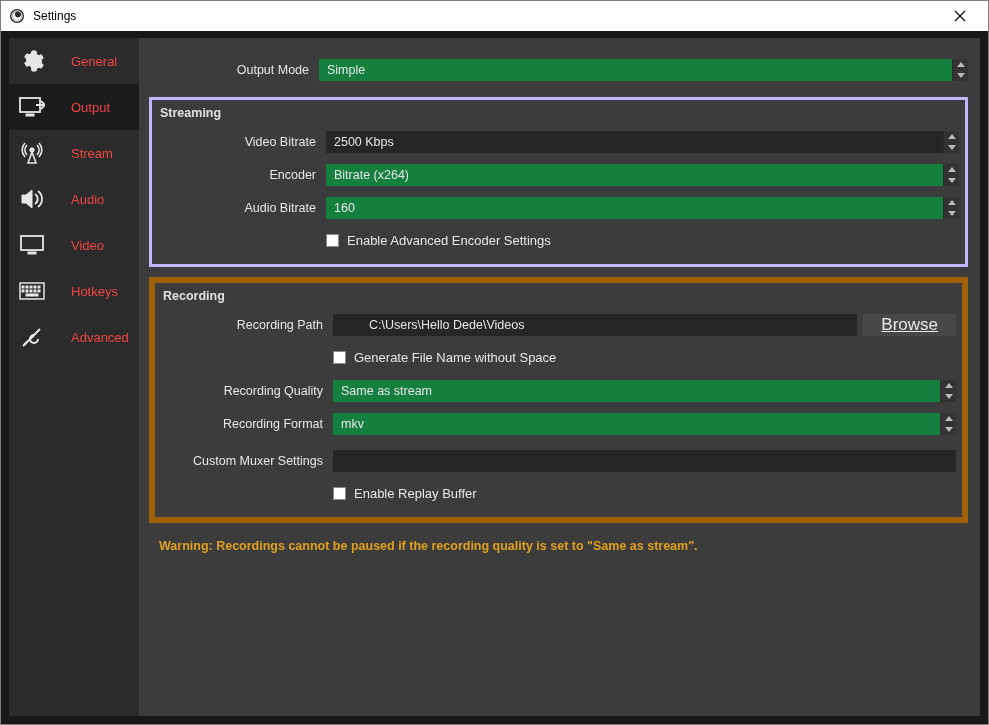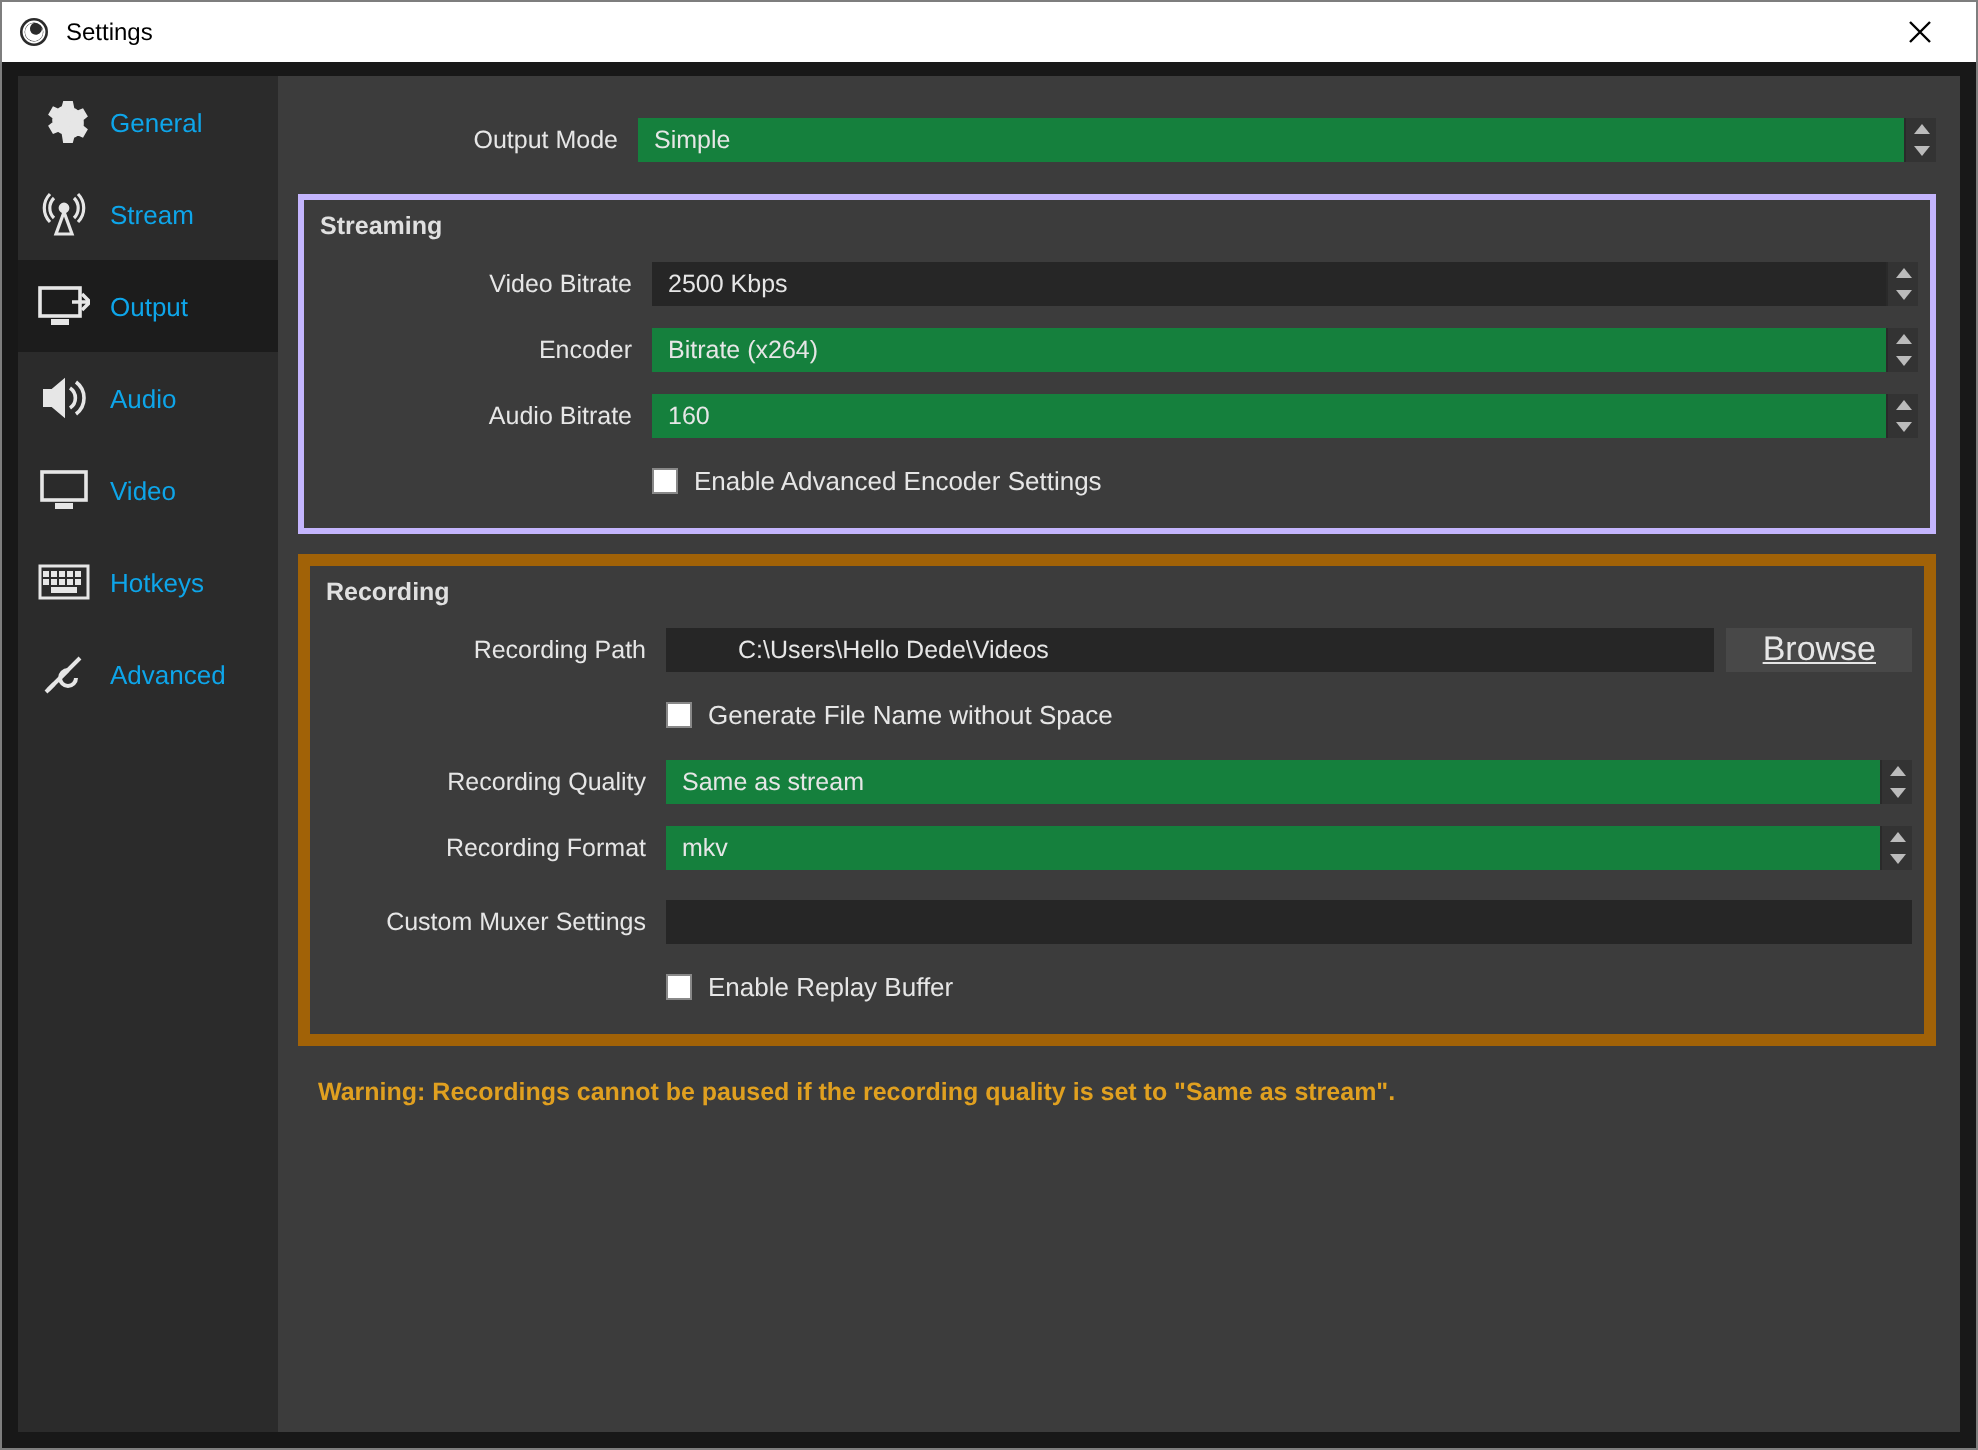--- a/index.html
+++ b/index.html
@@ -23,22 +23,22 @@
   .content-area {
     position: absolute; top: 30px; left: 0; right: 0; bottom: 0;
     background: #181818;
     padding: 7px 8px 8px 8px;
     display: flex;
   }
   .sidebar {
     width: 130px; background: #2b2b2b; display:flex; flex-direction:column;
   }
   .side-item {
-    display:flex; align-items:center; gap:10px;
-    height:46px; padding:0 10px; color:#0ea5e9; cursor:pointer;
+    display:flex; align-items:center; gap:26px;
+    height:46px; padding:0 10px; color:#ef4444; cursor:pointer;
     font-size:13px;
   }
   .side-item.active { background: #1c1c1c; }
   .side-item .icon { width:26px; height:26px; display:flex; align-items:center; justify-content:center; }
   .side-item .icon svg { fill:#e6e6e6; stroke:#e6e6e6; }
   .panel {
     flex:1; background:#3c3c3c; display:flex; flex-direction:column;
     padding: 0 12px 12px 0;
   }
   .form-row {
@@ -112,40 +112,40 @@
 
       <div class="side-item">
         <span class="icon">
           <svg width="24" height="24" viewBox="0 0 24 24">
               <path d="M12 8a4 4 0 1 0 0 8 4 4 0 0 0 0-8zm9.4 4a7.5 7.5 0 0 0-.1-1.3l2-1.6-2-3.4-2.4 1a7.5 7.5 0 0 0-2.2-1.3L16 2h-4l-.7 2.5a7.5 7.5 0 0 0-2.2 1.3l-2.4-1-2 3.4 2 1.6a7.5 7.5 0 0 0 0 2.6l-2 1.6 2 3.4 2.4-1a7.5 7.5 0 0 0 2.2 1.3L12 22h4l.7-2.5a7.5 7.5 0 0 0 2.2-1.3l2.4 1 2-3.4-2-1.6c.07-.43.1-.86.1-1.3z" fill="#e6e6e6"></path>
             </svg>
         </span>
         <span>General</span>
       </div>
 
+      <div class="side-item active">
+        <span class="icon">
+          <svg width="26" height="22" viewBox="0 0 26 22">
+              <rect x="1" y="2" width="20" height="14" fill="none" stroke="#e6e6e6" stroke-width="1.8"></rect>
+              <rect x="7" y="18" width="8" height="2" fill="#e6e6e6"></rect>
+              <path d="M17 9 L26 9 M22 5 L26 9 L22 13" fill="none" stroke="#e6e6e6" stroke-width="1.8"></path>
+            </svg>
+        </span>
+        <span>Output</span>
+      </div>
+
       <div class="side-item">
         <span class="icon">
           <svg width="24" height="24" viewBox="0 0 24 24">
               <circle cx="12" cy="9" r="2.2" fill="#e6e6e6"></circle>
               <path d="M7 4a7 7 0 0 0 0 10M17 4a7 7 0 0 1 0 10M5 2a10 10 0 0 0 0 14M19 2a10 10 0 0 1 0 14" fill="none" stroke="#e6e6e6" stroke-width="1.6"></path>
               <path d="M12 11 L8 22 L16 22 Z" fill="none" stroke="#e6e6e6" stroke-width="1.6"></path>
             </svg>
         </span>
         <span>Stream</span>
-      </div>
-
-      <div class="side-item active">
-        <span class="icon">
-          <svg width="26" height="22" viewBox="0 0 26 22">
-              <rect x="1" y="2" width="20" height="14" fill="none" stroke="#e6e6e6" stroke-width="1.8"></rect>
-              <rect x="7" y="18" width="8" height="2" fill="#e6e6e6"></rect>
-              <path d="M17 9 L26 9 M22 5 L26 9 L22 13" fill="none" stroke="#e6e6e6" stroke-width="1.8"></path>
-            </svg>
-        </span>
-        <span>Output</span>
       </div>
 
       <div class="side-item">
         <span class="icon">
           <svg width="24" height="22" viewBox="0 0 24 22">
               <path d="M2 7 L6 7 L12 2 L12 20 L6 15 L2 15 Z" fill="#e6e6e6"></path>
               <path d="M15 6a6 6 0 0 1 0 10M18 3a10 10 0 0 1 0 16" fill="none" stroke="#e6e6e6" stroke-width="1.8"></path>
             </svg>
         </span>
         <span>Audio</span>

